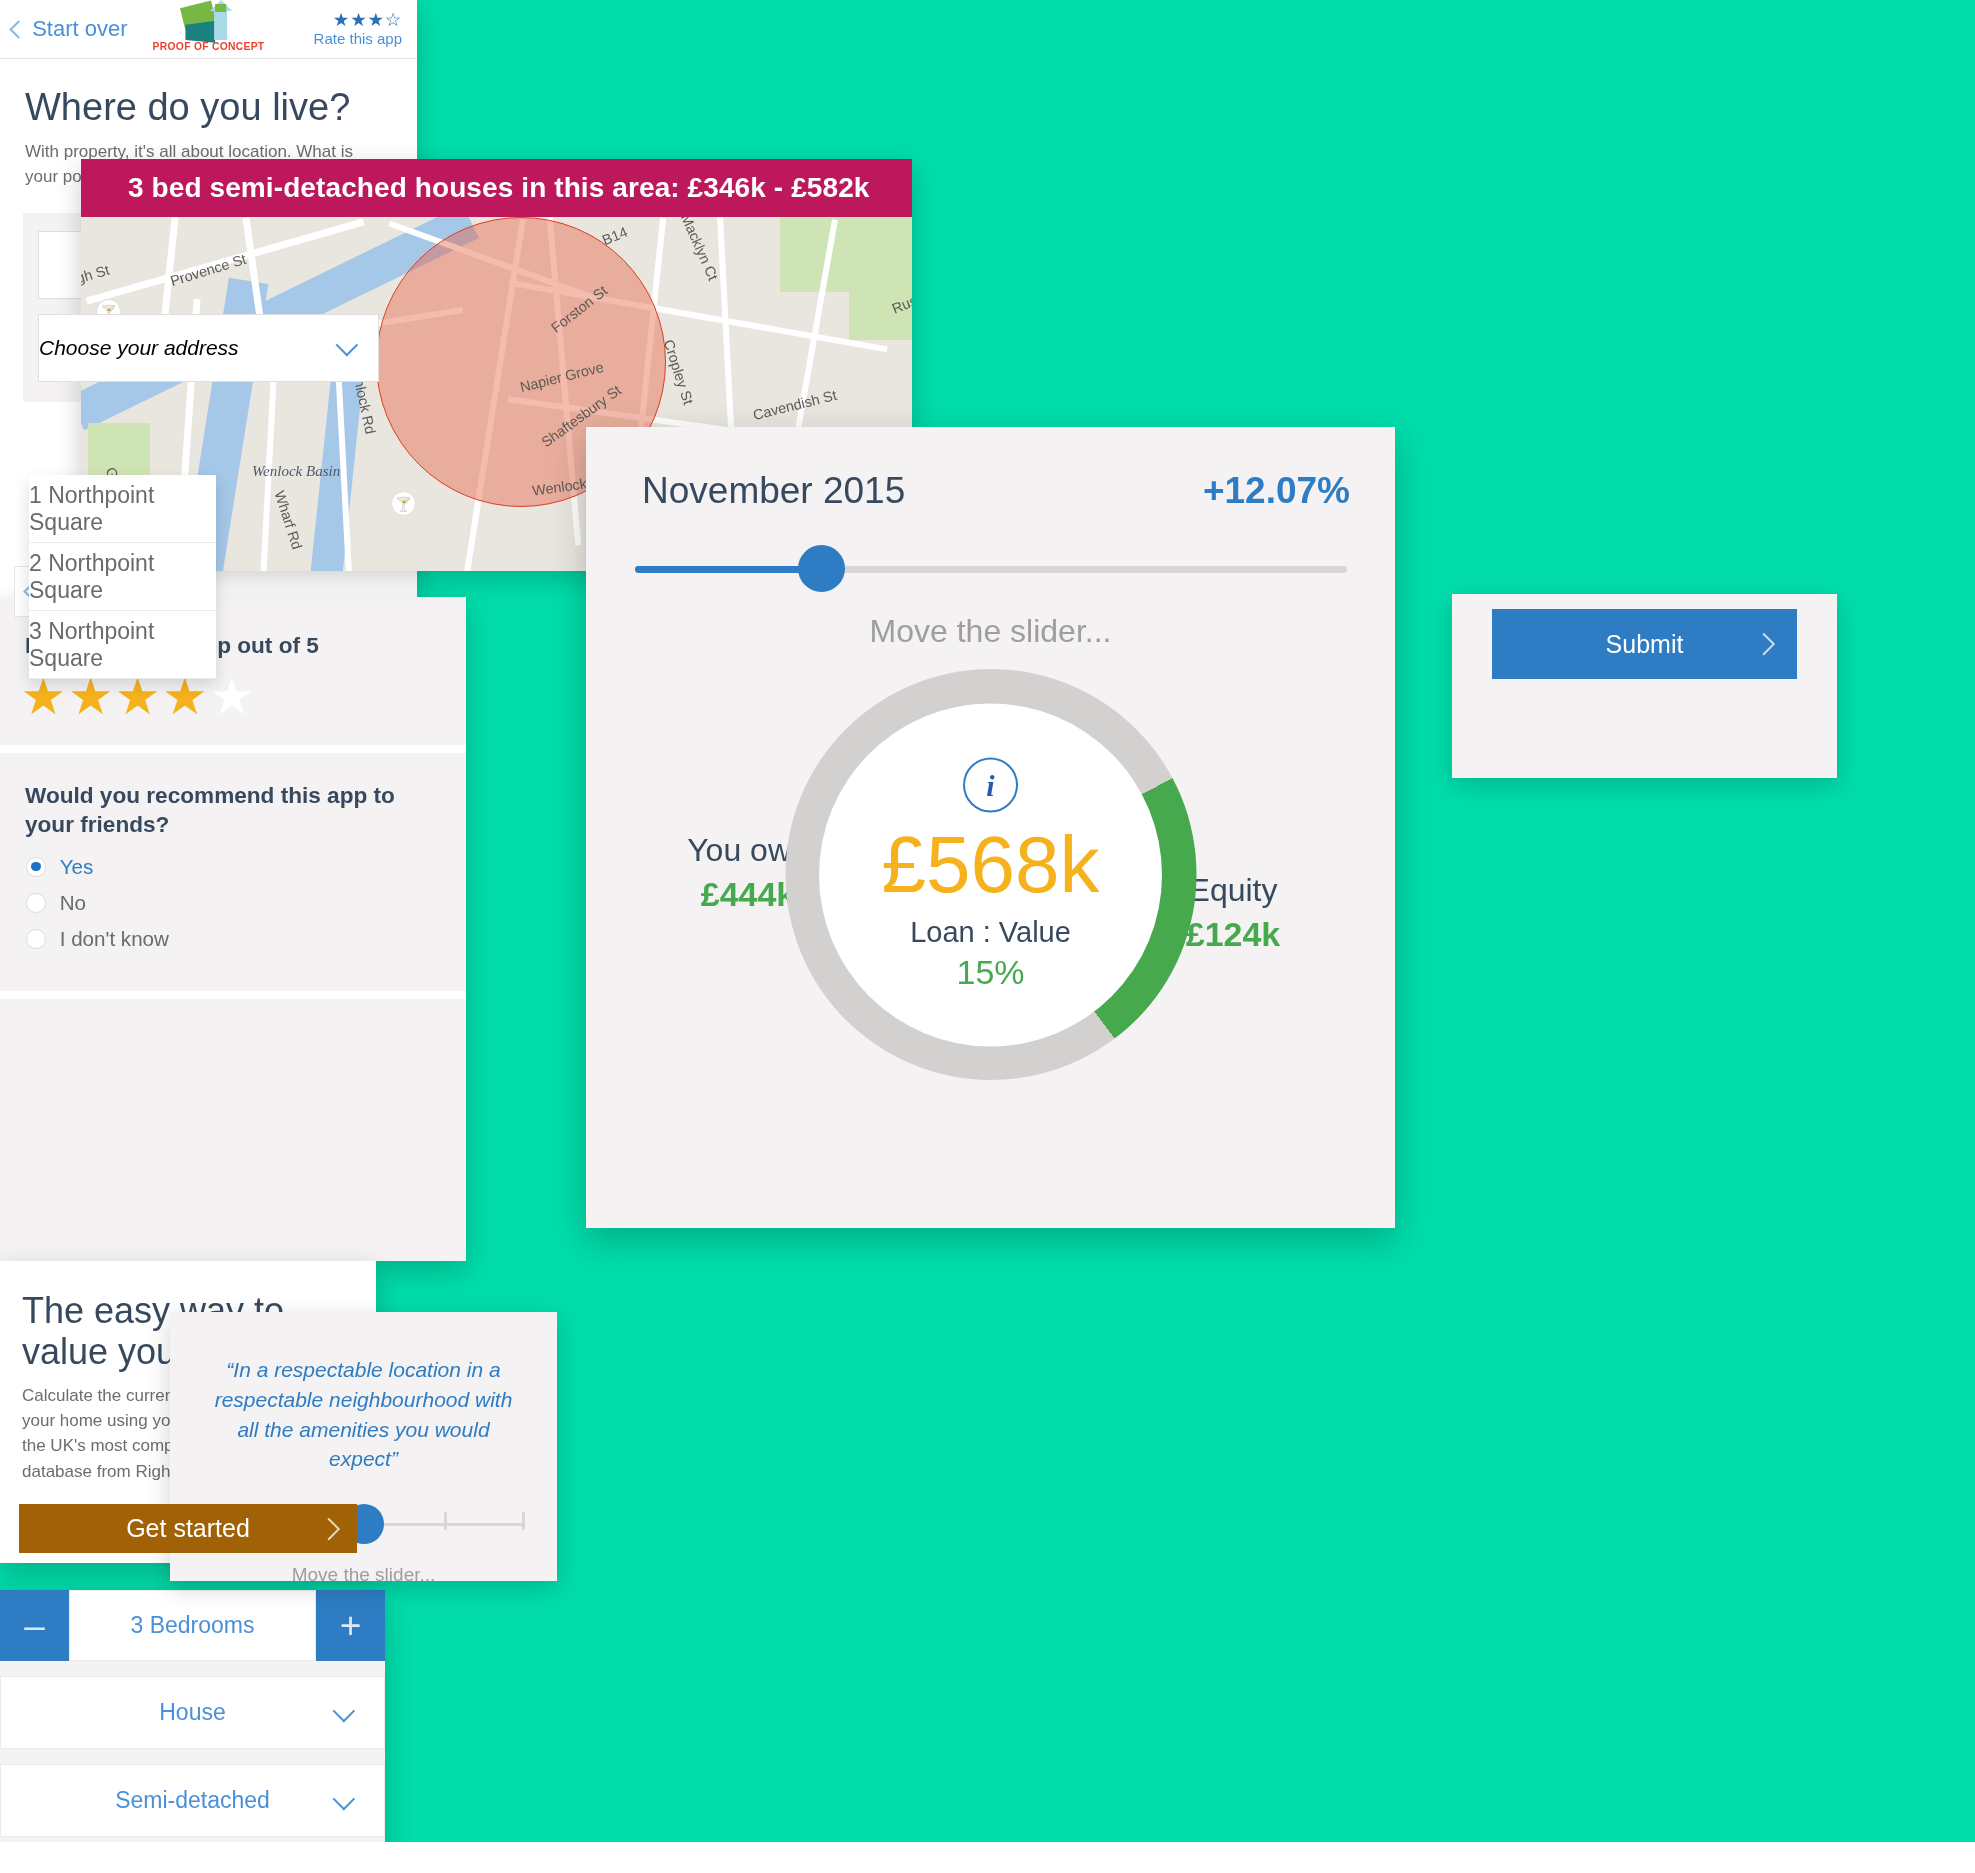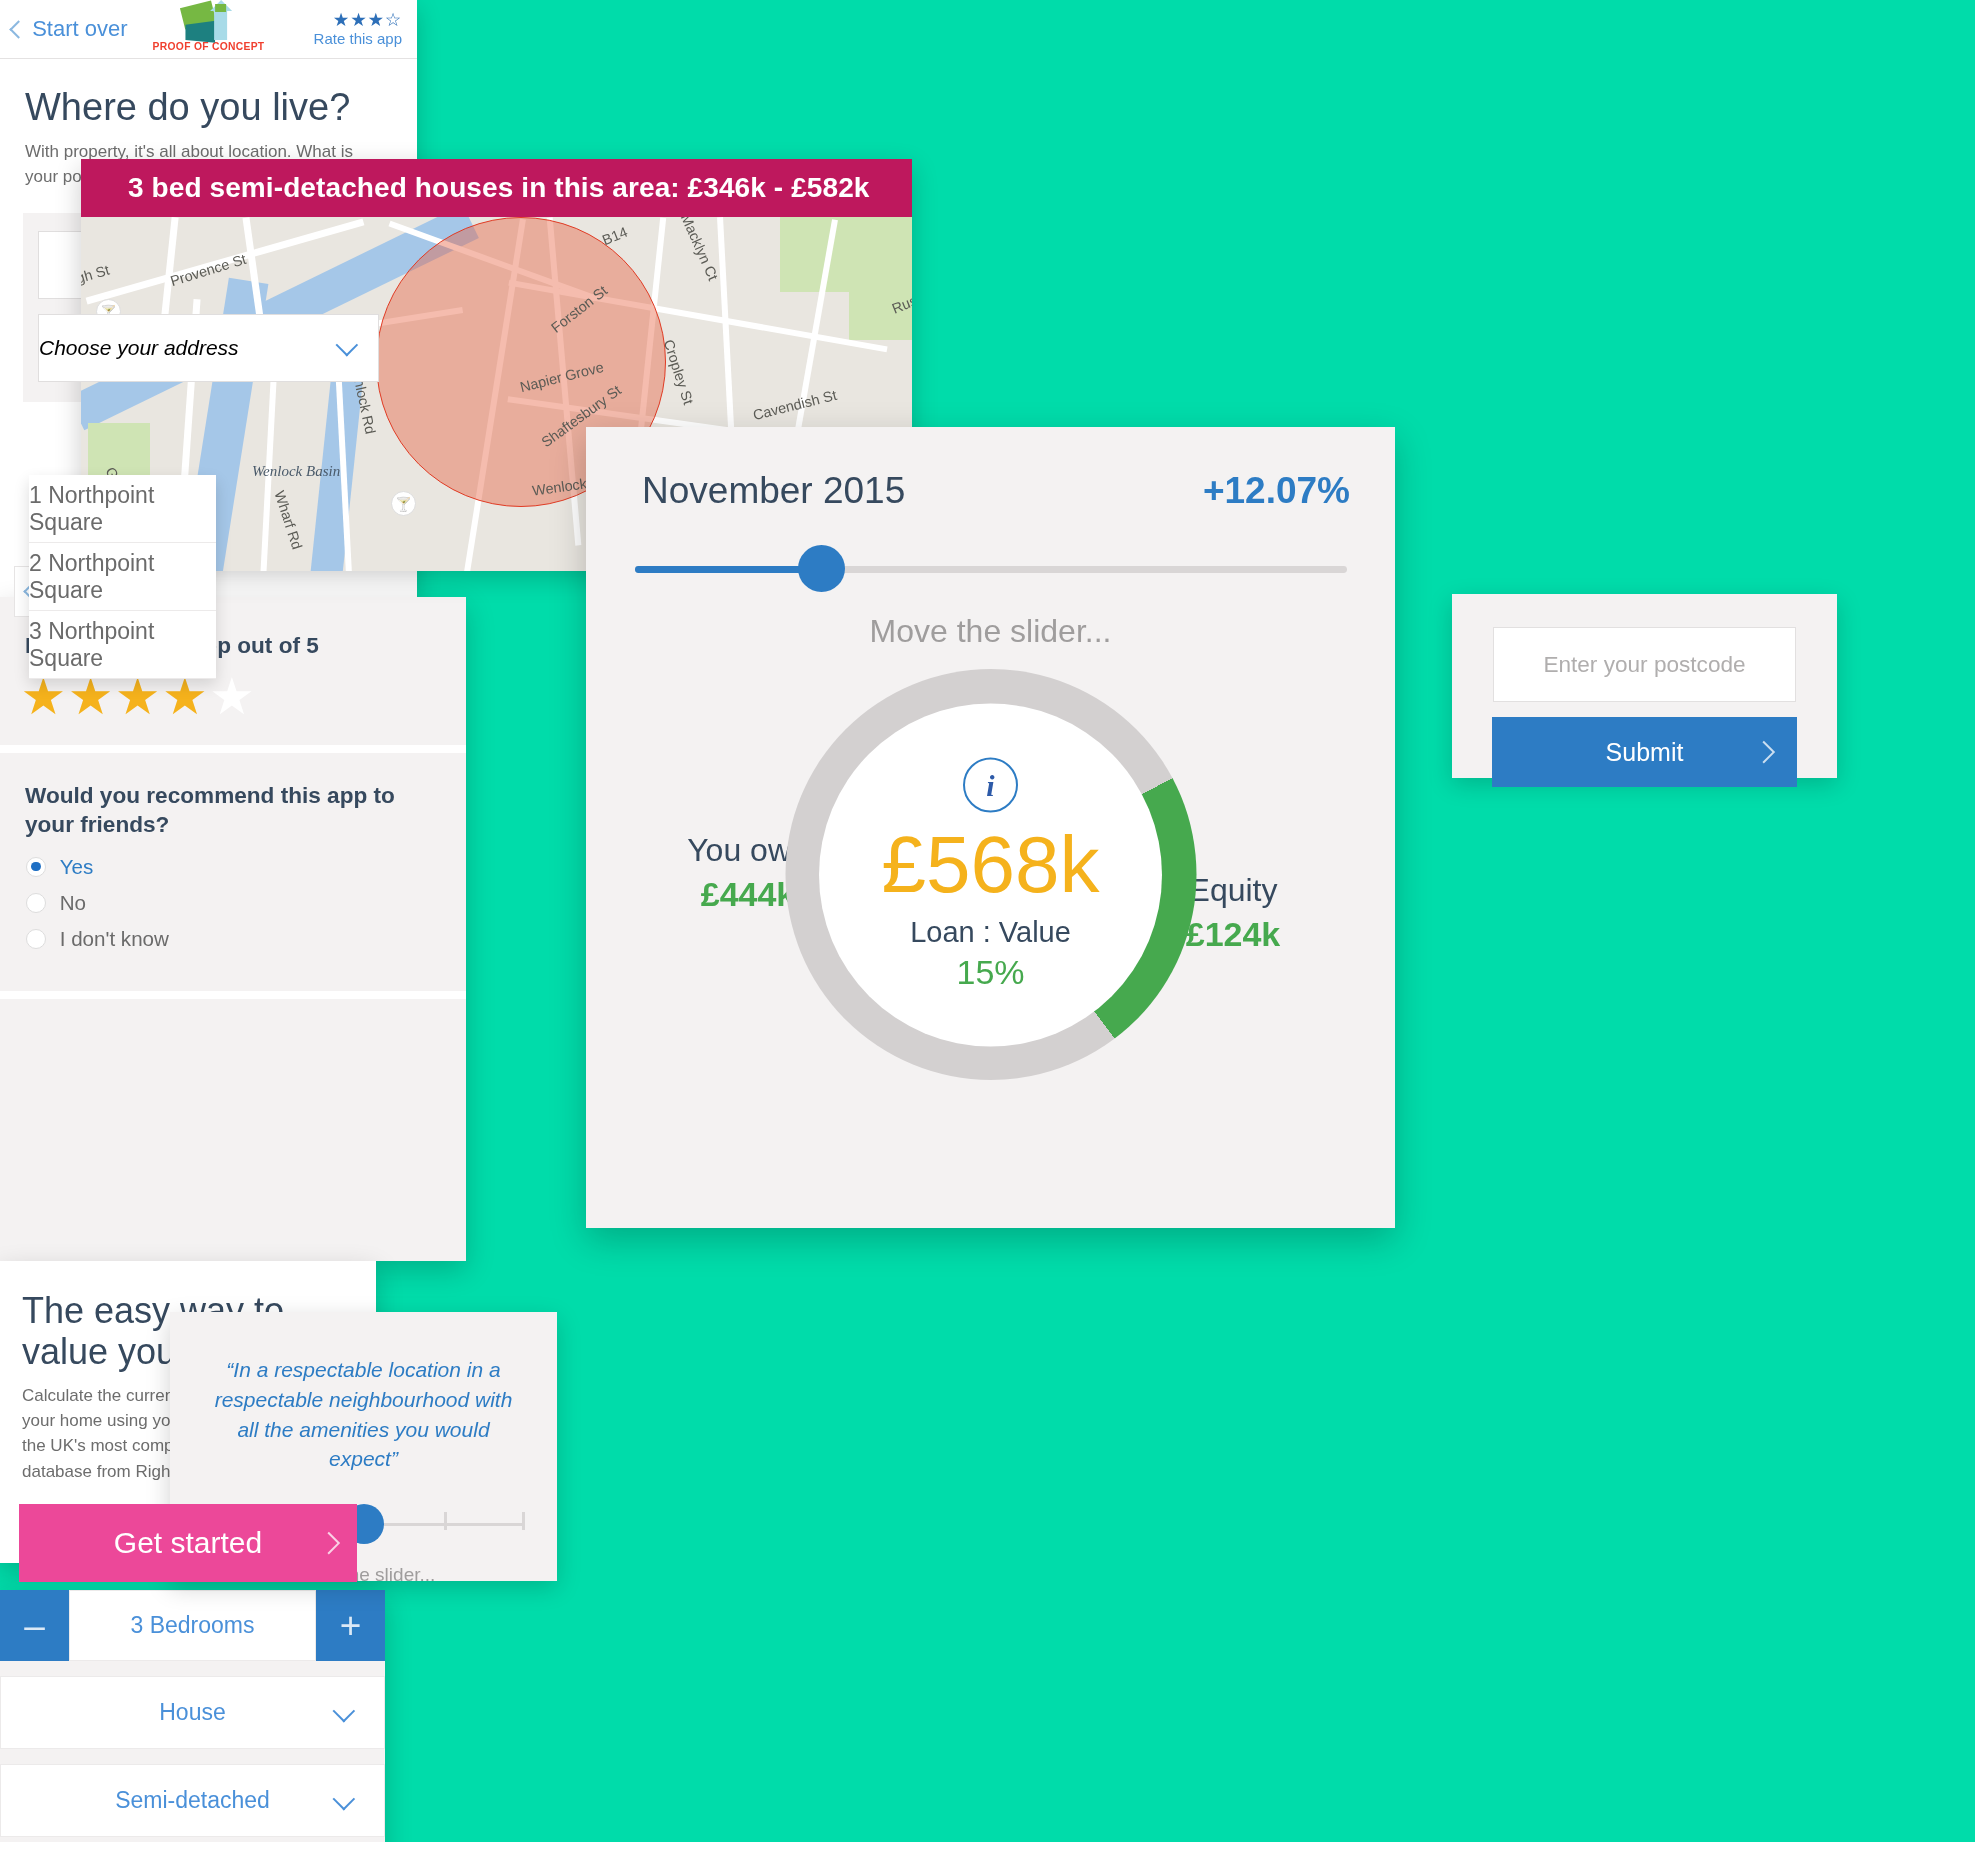--- a/index.html
+++ b/index.html
@@ -141,22 +141,22 @@
   #qs-line{position:absolute;left:0;top:4.1px;width:100%;height:2.7px;background:#d9d6d6;}
   .qs-tick{position:absolute;top:-6.9px;width:2.7px;height:18px;background:#d9d6d6;}
   #qs-knob{position:absolute;left:44%;top:-15px;width:40px;height:40px;border-radius:50%;background:#2d7cc4;}
   #qs-hint{text-align:center;color:#9f9d9d;font-size:19px;margin-top:34px;}
 
   
   #gs-card{left:651px;top:1296px;width:376px;height:302px;background:#fff;
      box-shadow:0 9.6px 26px rgba(0,0,0,.20);}
   #gs-h1{color:#36495e;font-size:36px;line-height:1.14;padding:29px 27.4px 0 22px;font-weight:400;}
   #gs-sub{color:#6d6d6d;font-size:17px;line-height:1.48;padding:11px 20.6px 0 22px;}
-  #gs-btn{margin:20.6px 19px 0;height:78px;background:#ec4899;display:flex;align-items:center;justify-content:center;
-     position:relative;color:#fff;font-size:30px;}
+  #gs-btn{margin:20.6px 19px 0;height:49px;background:#a16207;display:flex;align-items:center;justify-content:center;
+     position:relative;color:#fff;font-size:25px;}
   #gs-btn .chev-right{position:absolute;right:20.6px;}
 
   
   #bd-card{left:1008px;top:1409px;width:385px;height:274px;background:#f4f2f2;
      box-shadow:0 9.6px 26px rgba(0,0,0,.20);}
   #bd-stepper{display:flex;margin:27.4px 0 0 0;height:71px;}
   .bd-pm{width:69px;background:#2d7cc4;color:#dbe9f6;font-size:37px;font-weight:300;
      display:flex;align-items:center;justify-content:center;}
   #bd-count{flex:1;background:#fff;display:flex;align-items:center;justify-content:center;color:#4a90d9;font-size:23px;
      border:0.7px solid #eceaea;}
@@ -300,21 +300,20 @@
     </div>
   </div>
 
   <div id="ph-dd">
     <div class="dd-item">1 Northpoint Square</div>
     <div class="dd-item">2 Northpoint Square</div>
     <div class="dd-item">3 Northpoint Square</div>
   </div>
 
   <div class="card" id="pc-card">
-    <div id="pc-input">Enter your postcode</div>
     <div id="pc-submit">
       <span>Submit</span>
       <span class="chev-right"></span>
     </div>
   </div>
 
   <div id="sv-card">
     <div>
       <div id="sv-q1">Please rate the app out of 5</div>
       <div id="sv-stars">

